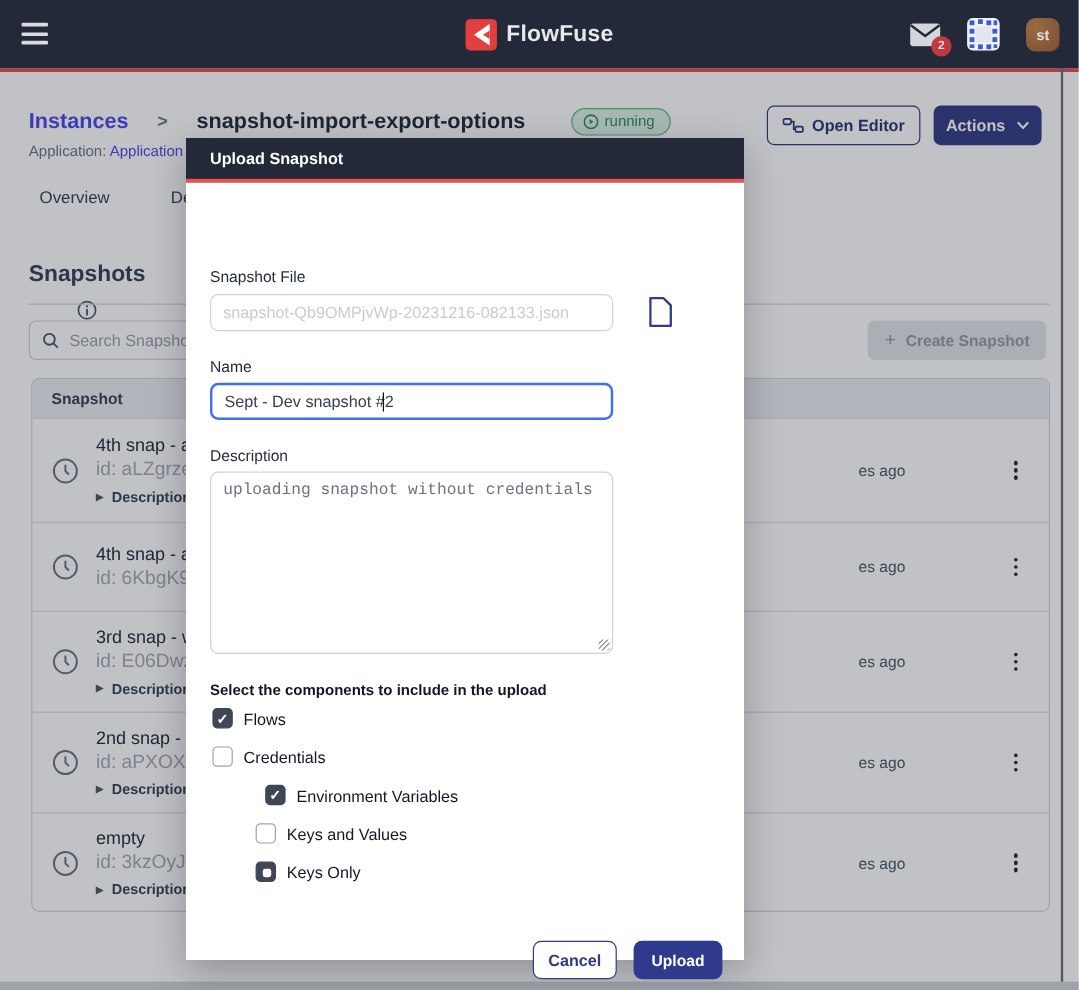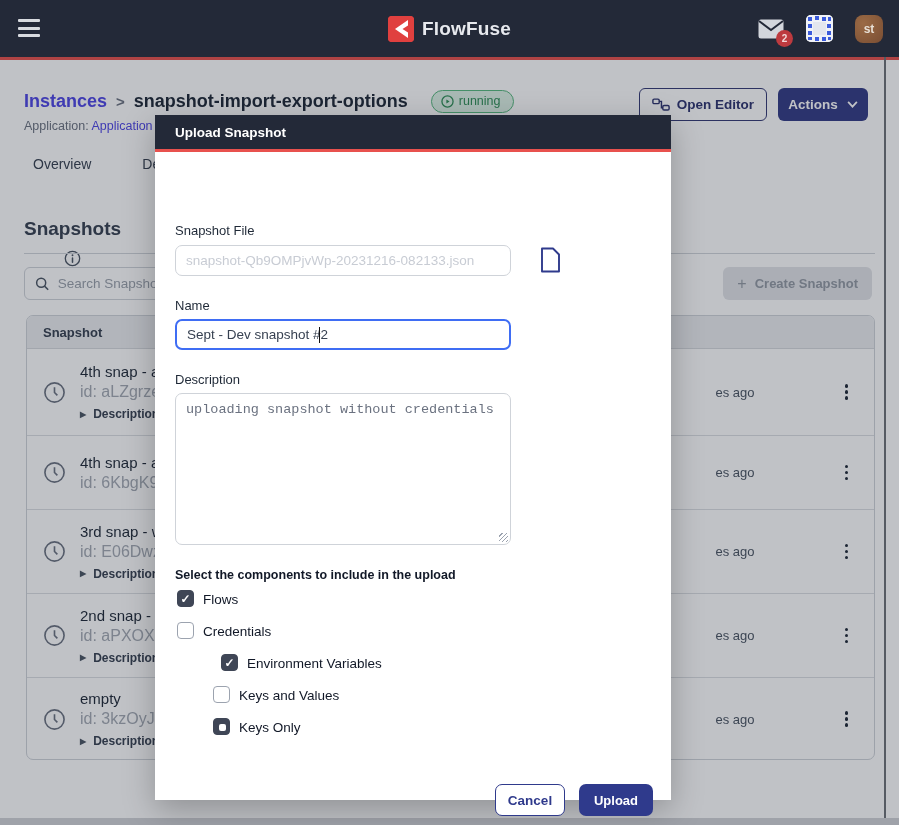--- a/index.html
+++ b/index.html
@@ -20,21 +20,21 @@
   .mail-badge { position:absolute; right:-9px; bottom:-8px; min-width:17px; height:17px; background:#bd3a3f; border-radius:50%;
                 color:#f3d9d9; font-size:10px; display:flex; align-items:center; justify-content:center; font-weight:600; }
   .team-avatar { width:27px; height:27px; border-radius:5px; background:#eef0f6; position:relative; overflow:hidden; cursor:pointer; }
   .user-avatar { width:28px; height:28px; border-radius:8px; background:#8a5a3b; color:#e8e0d6; font-size:12px; font-weight:700;
                  display:flex; align-items:center; justify-content:center; cursor:pointer;
                  background-image: radial-gradient(circle at 30% 30%, #9a6a45, #7a4e33); }
 
   
   .page { position:absolute; left:0; top:57px; width:899px; height:768px; background:#fff; border-top:3px solid #e8514e; z-index:1; }
 
-  .breadcrumb { position:absolute; left:24px; top:30px; display:flex; align-items:center; gap:9px; }
+  .breadcrumb { position:absolute; left:24px; top:30px; display:flex; align-items:center; gap:24px; }
   .bc-parent { color:#4f46e5; font-size:18px; font-weight:700; cursor:pointer; }
   .bc-sep { color:#6b7280; font-size:15px; font-weight:700; }
   .bc-title { color:#1f2937; font-size:18px; font-weight:700; }
   .status-pill { margin-left:14px; display:inline-flex; align-items:center; gap:5px; padding:3px 12px 4px 9px;
                  border:1.5px solid #57b97e; background:#dff3e7; border-radius:999px; color:#2f8f57; font-size:12.5px; }
 
   .btn-open-editor { position:absolute; right:132px; top:28px; height:33px; padding:0 12px; display:flex; align-items:center; gap:7px;
                      background:#fff; border:1.5px solid #353a75; border-radius:6px; color:#2e3470; font-size:13.5px; font-weight:700; cursor:pointer; }
   .btn-actions { position:absolute; right:31px; top:28px; height:33px; width:90px; display:flex; align-items:center; justify-content:center; gap:9px;
                  background:#343c85; border-radius:6px; color:#fff; font-size:13.5px; font-weight:700; cursor:pointer; }
@@ -74,21 +74,21 @@
   .kebab i { width:3.5px; height:3.5px; background:#1f2937; border-radius:50%; }
 
   
   .overlay { position:absolute; left:0; top:57px; width:899px; height:768px; background:rgba(23,30,46,0.27); z-index:10; }
 
   
   .edge-right { position:absolute; right:13px; top:57px; width:2px; height:768px; background:#565b63; z-index:11; }
   .edge-bottom { position:absolute; left:0; top:818px; width:899px; height:7px; background:#9fa2a9; z-index:11; }
 
   
-  .modal { position:absolute; left:155px; top:115px; width:516px; height:685px; background:#fff; z-index:20;
+  .modal { position:absolute; left:155px; top:115px; width:465px; height:685px; background:#fff; z-index:20;
            box-shadow:0 10px 30px rgba(0,0,0,.25); }
   .modal-head { height:37px; background:#232938; border-bottom:3px solid #e8514e; display:flex; align-items:center; padding:0 20px; }
   .modal-title { color:#fff; font-size:13.5px; font-weight:700; }
   .modal-body { position:relative; height:645px; }
 
   .fld-label { position:absolute; left:20px; font-size:13px; font-weight:500; color:#1f2937; }
   .txt-input { position:absolute; left:20px; width:336px; height:31px; border:1px solid #cfd3d9; border-radius:7px; padding:0 10px;
                font-size:13.5px; color:#374151; font-family:inherit; outline:none; background:#fff; }
   .txt-input::placeholder { color:#c8ccd4; }
   .txt-input.focused { border:2px solid #3f6df4; }

